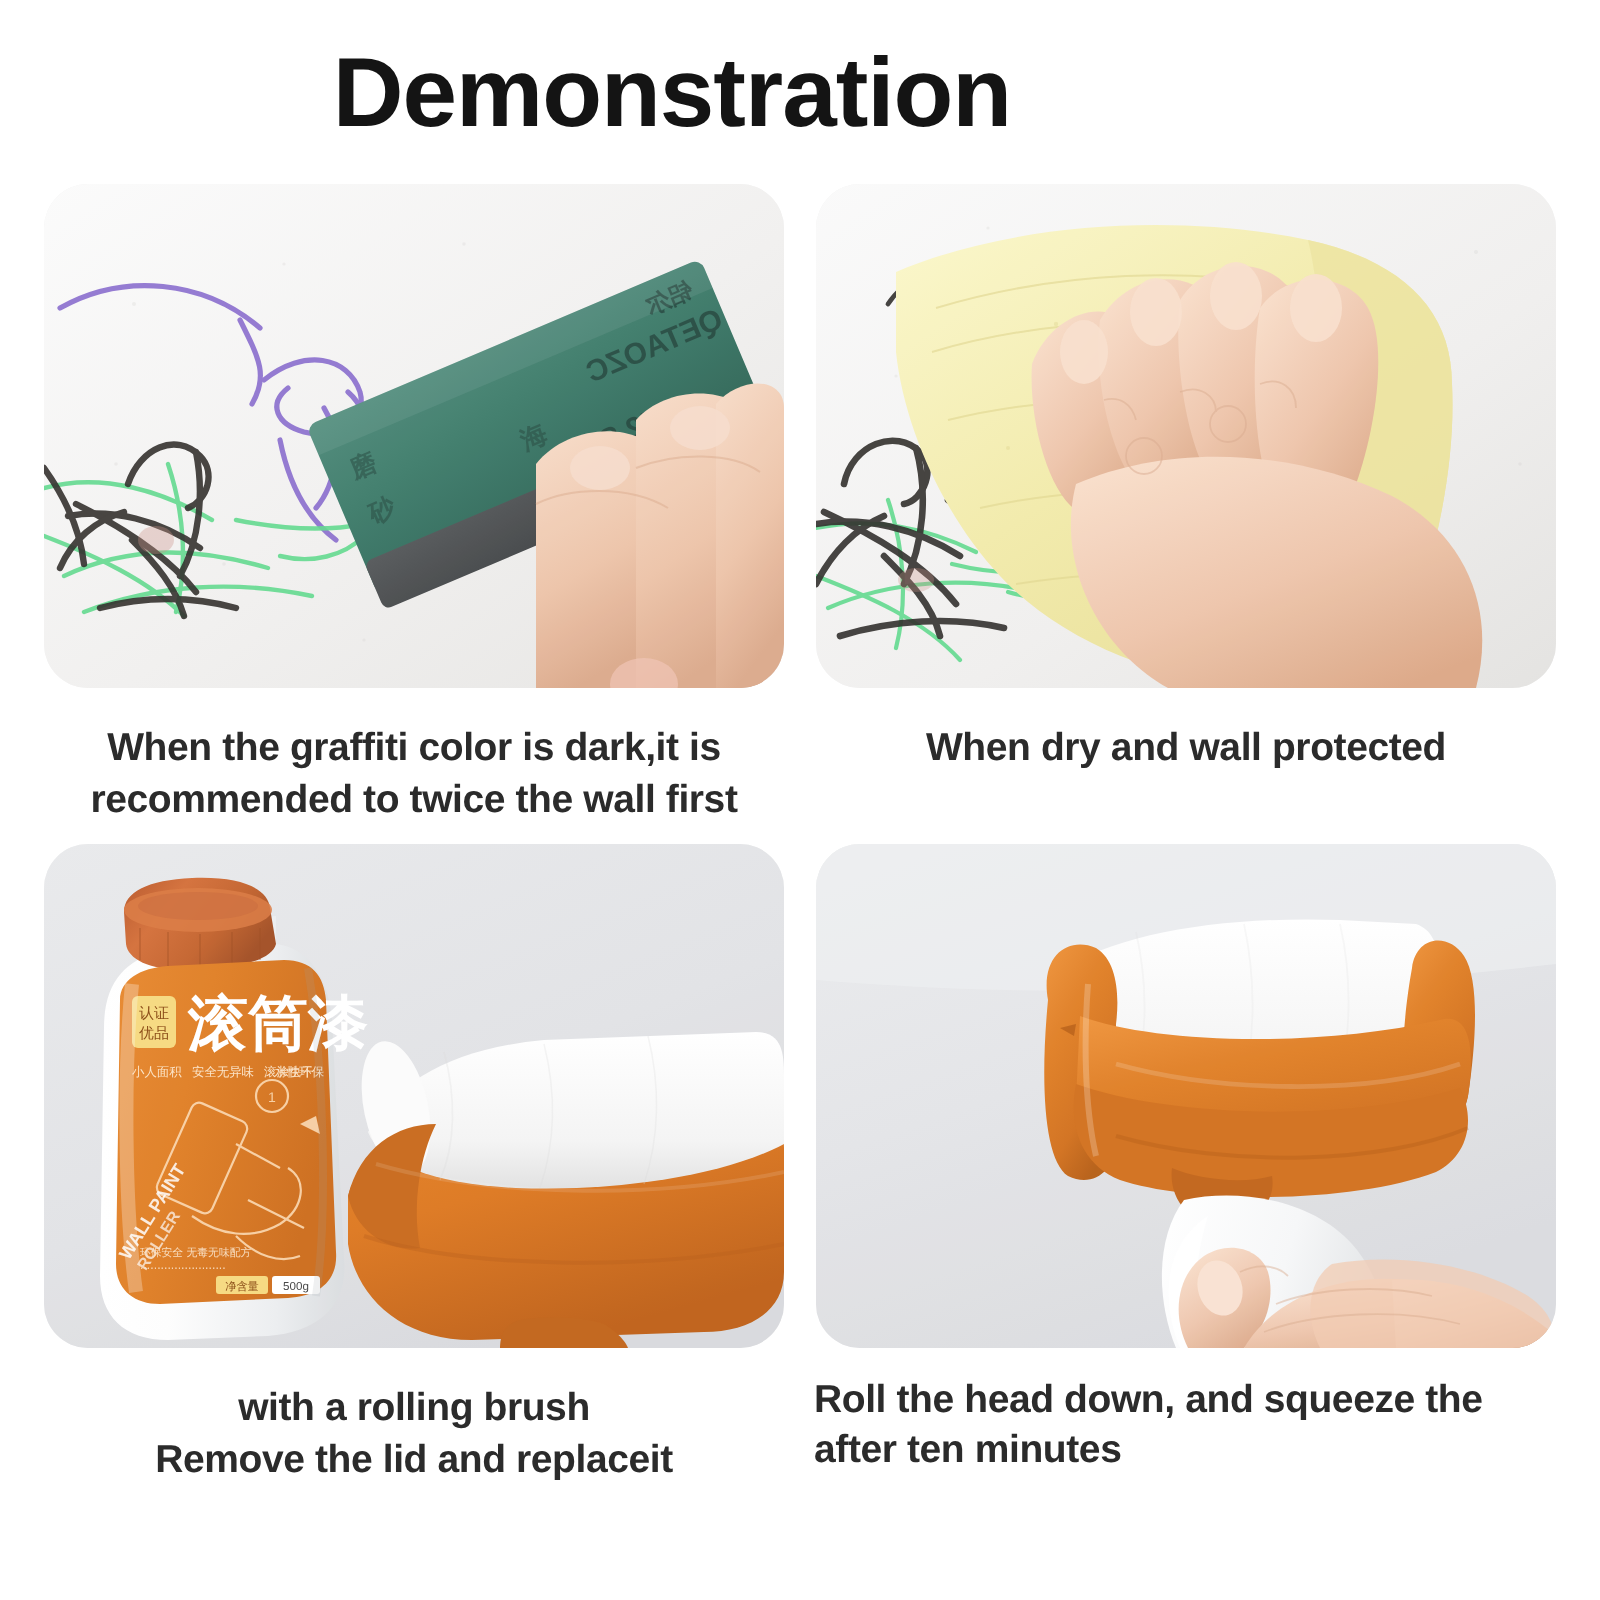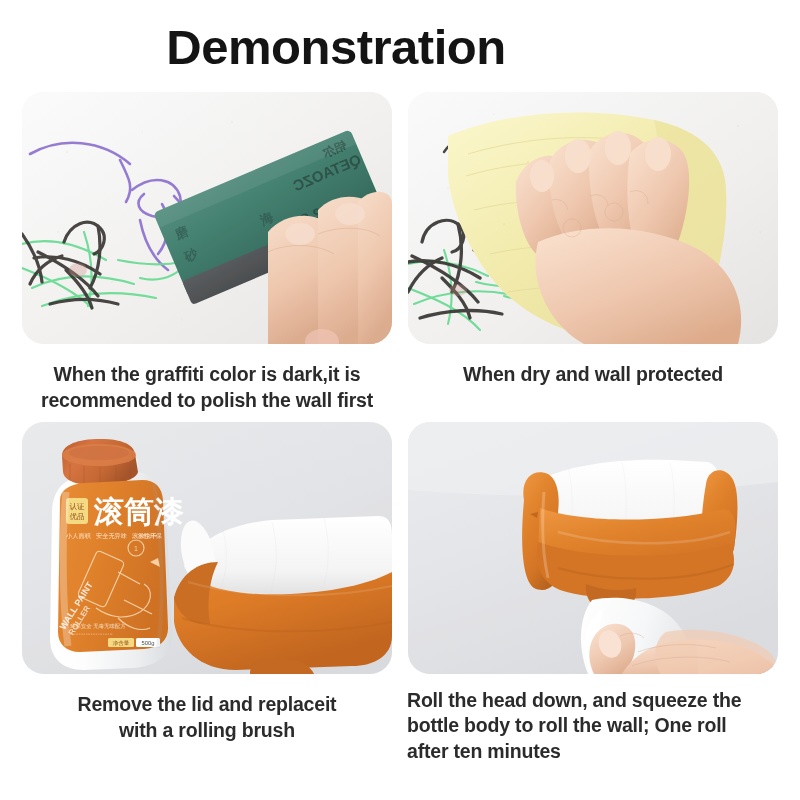--- a/index.html
+++ b/index.html
@@ -187,21 +187,21 @@
               <ellipse cx="328" cy="122" rx="15" ry="11" fill="#f6dccb" opacity="0.85"></ellipse>
               <ellipse cx="300" cy="250" rx="17" ry="13" fill="#f1c3b3" opacity="0.7"></ellipse>
               <path d="M246 160 C 262 152, 292 150, 312 162" stroke="#d9a98c" stroke-width="1" fill="none" opacity="0.5"></path>
               <path d="M296 142 C 316 134, 344 134, 358 144" stroke="#d9a98c" stroke-width="1" fill="none" opacity="0.5"></path>
             </g>
             <rect width="370" height="252" fill="#ffffff" opacity="0.04"></rect>
           </svg>
         </div>
         <div class="caption">
           <span class="ln">When the graffiti color is dark,it is</span>
-          <span class="ln">recommended to polish the wall first</span>
+          <span class="ln">recommended to twice the wall first</span>
         </div>
       </div>
 
       <div class="cell">
         <div class="photo">
           <svg viewBox="0 0 370 252" preserveAspectRatio="xMidYMid slice">
             <defs>
               <linearGradient id="wall2" x1="0" y1="0" x2="1" y2="1">
                 <stop offset="0%" stop-color="#fafafa"></stop>
                 <stop offset="60%" stop-color="#f0efee"></stop>
@@ -428,22 +428,22 @@
 
               <path d="M238 238 C 250 236, 268 236, 280 240 C 290 246, 292 252, 292 252
                        L 228 252 C 228 246, 230 240, 238 238 Z" fill="#c2651a"></path>
               <path d="M160 196 C 210 212, 300 214, 370 200" stroke="#b65d16" stroke-width="2" opacity="0.35" fill="none"></path>
               <path d="M166 160 C 220 176, 306 178, 370 164" stroke="#ffffff" stroke-width="2" opacity="0.12" fill="none"></path>
             </g>
             <rect width="370" height="252" fill="#ffffff" opacity="0.03"></rect>
           </svg>
         </div>
         <div class="caption">
+          <span class="ln">with a rolling brush</span>
           <span class="ln">Remove the lid and replaceit</span>
-          <span class="ln">with a rolling brush</span>
         </div>
       </div>
 
       <div class="cell">
         <div class="photo">
           <svg viewBox="0 0 370 252" preserveAspectRatio="xMidYMid slice">
             <defs>
               <linearGradient id="bg4" x1="0" y1="0" x2="0.5" y2="1">
                 <stop offset="0%" stop-color="#ebecee"></stop>
                 <stop offset="50%" stop-color="#e4e5e8"></stop>
@@ -520,20 +520,19 @@
                 <path d="M230 230 C 250 222, 284 220, 308 226"></path>
                 <path d="M224 244 C 250 234, 292 232, 322 240"></path>
                 <path d="M212 214 C 220 210, 230 210, 236 216"></path>
               </g>
             </g>
             <rect width="370" height="252" fill="#ffffff" opacity="0.03"></rect>
           </svg>
         </div>
         <div class="caption left-align">
           <span class="ln">Roll the head down, and squeeze the</span>
-          <span class="ln">bottle body to roll the wall; One roll</span>
           <span class="ln">after ten minutes</span>
         </div>
       </div>
     </div>
 
   </div>
 </div>
 
 </body></html>

